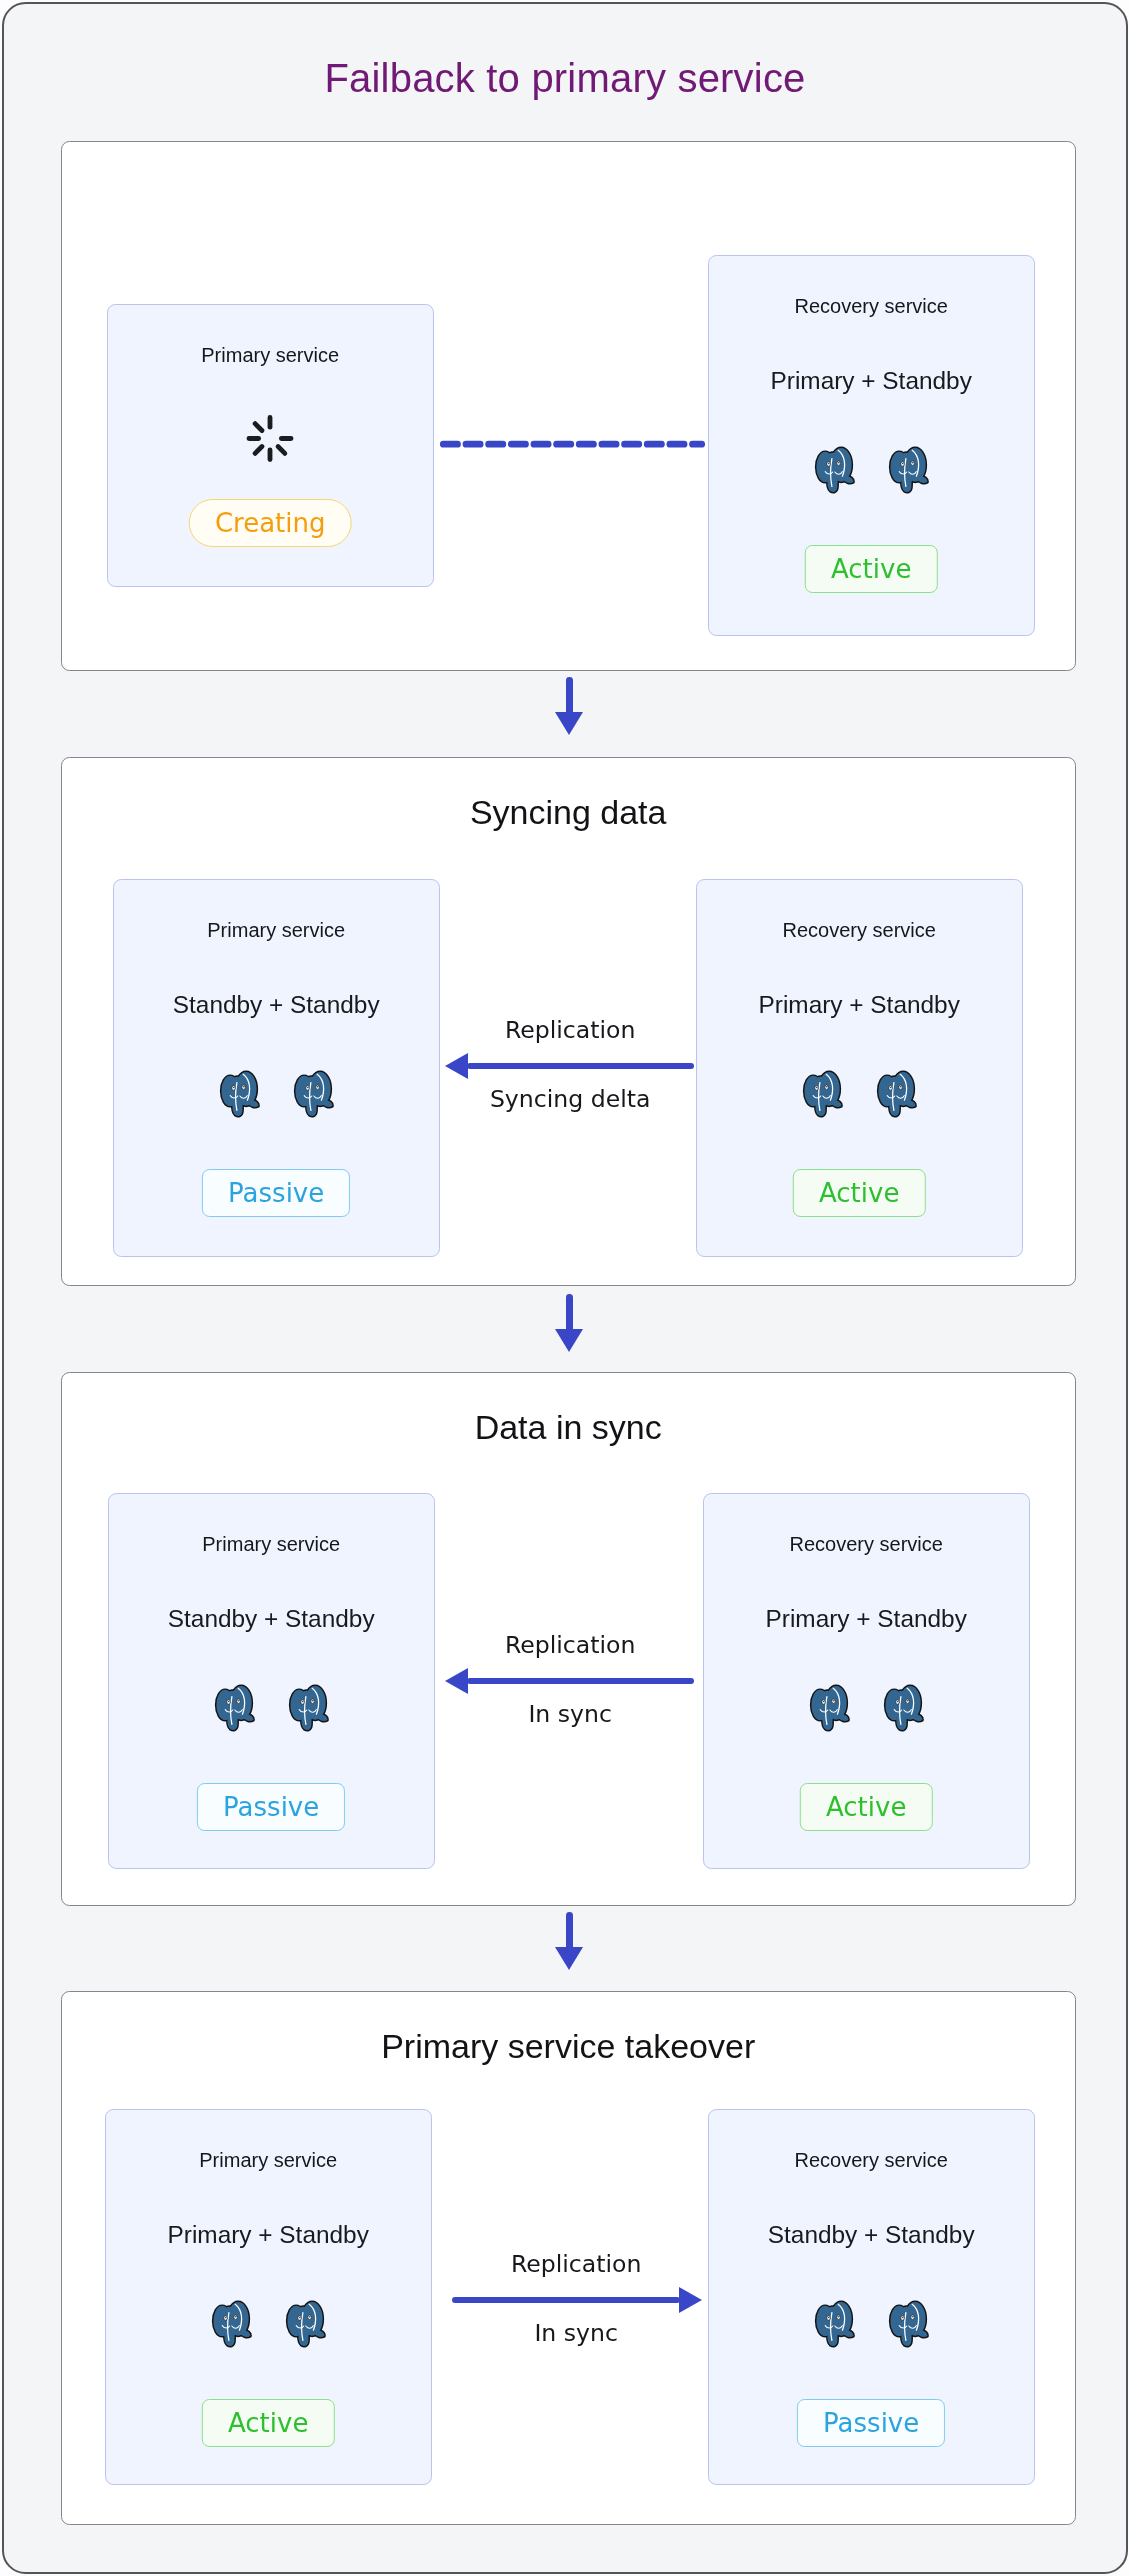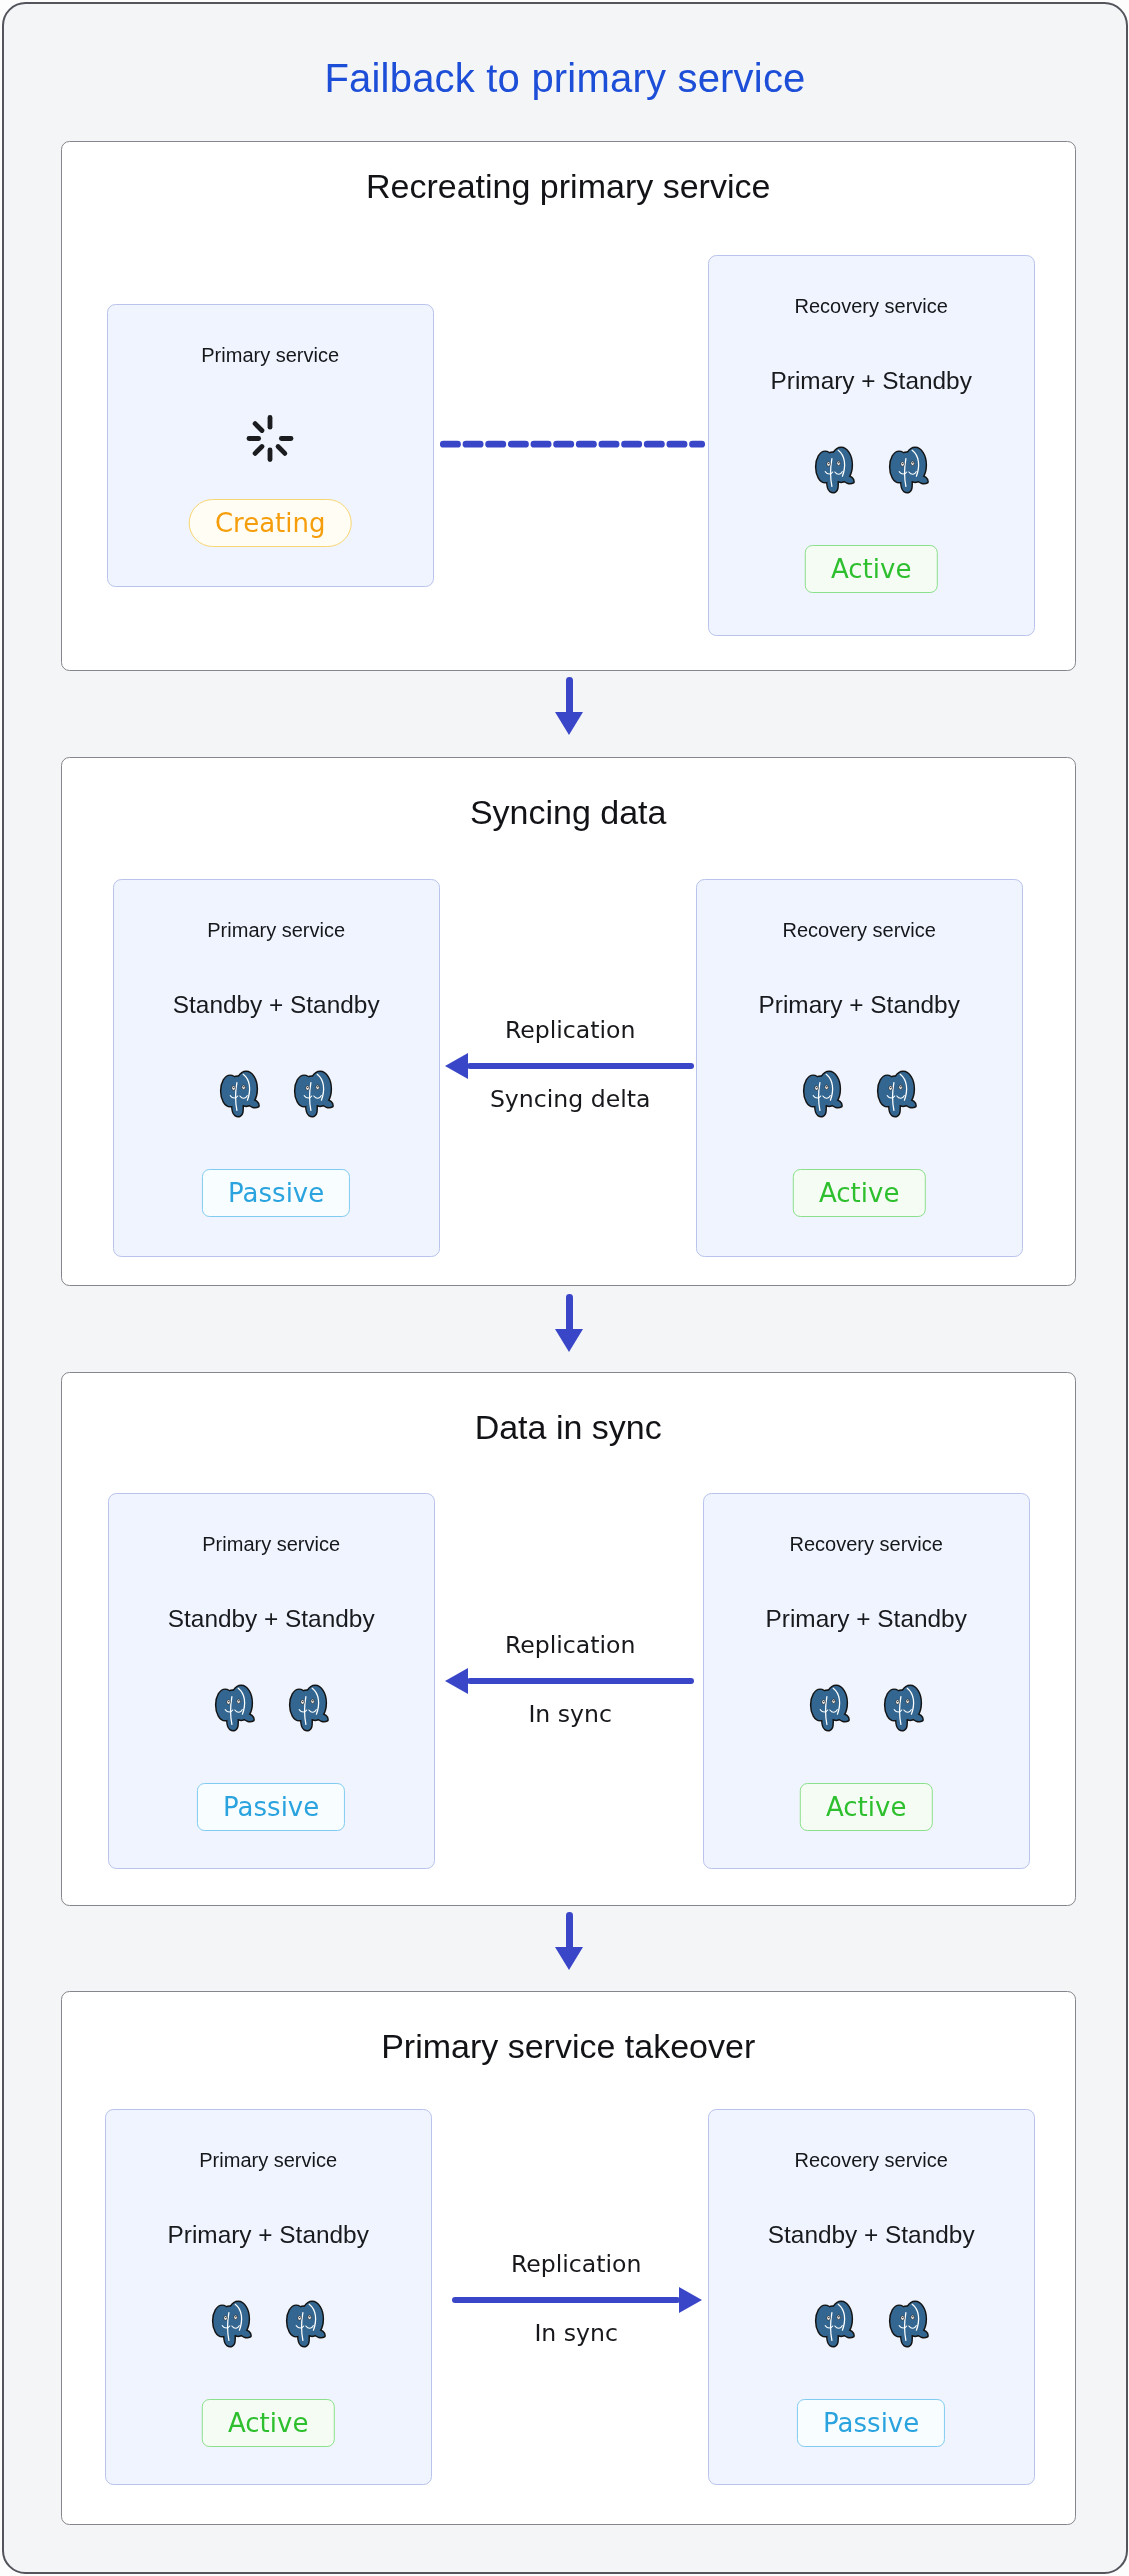--- a/index.html
+++ b/index.html
@@ -4,21 +4,21 @@
 <style>
   html,body { margin:0; padding:0; background:#fdfdfe; }
   body { width:1130px; height:2576px; position:relative;
          font-family:"Liberation Sans", sans-serif; }
 
   .page { position:absolute; inset:1.7px; background:#f4f5f7;
           border:2.5px solid #53545c; border-radius:23.6px; box-sizing:border-box; }
 
   .main-title { position:absolute; top:52px; left:0; width:100%;
                 text-align:center; font-size:40px; font-weight:500;
-                color:#1d4ed8; letter-spacing:0.2px; }
+                color:#701a75; letter-spacing:0.2px; }
 
   .section { position:absolute; left:57px; width:1015px; background:#ffffff;
              border:1.7px solid #85858d; border-radius:8.4px; box-sizing:border-box; }
   .s1 { top:137px; height:530px; }
   .s2 { top:753px; height:529px;padding-left:48px; }
   .s3 { top:1368px; height:534px; }
   .s4 { top:1987px; height:534px; }
 
   .section-header { position:absolute; left:0; width:100%; text-align:center;
                     font-size:34px; font-weight:500; color:#121316; }
@@ -106,21 +106,20 @@
       <path d="M76 72 C90 74 97 81 96 88 C87 93 76 88 72 81 Z"></path>
     </g>
   </defs>
 </svg>
 
 <div class="page">
 
   <div class="main-title">Failback to primary service</div>
 
   <div class="section s1">
-    <div class="section-header">Recreating primary service</div>
 
     <div class="box box-left">
       <div class="box-title">Primary service</div>
       <svg class="spinner" viewBox="0 0 56 56">
         <line x1="28" y1="15" x2="28" y2="4"></line>
         <line x1="41" y1="28" x2="52" y2="28"></line>
         <line x1="37.2" y1="37.2" x2="45" y2="45"></line>
         <line x1="28" y1="41" x2="28" y2="52"></line>
         <line x1="18.8" y1="37.2" x2="11" y2="45"></line>
         <line x1="15" y1="28" x2="4" y2="28"></line>

